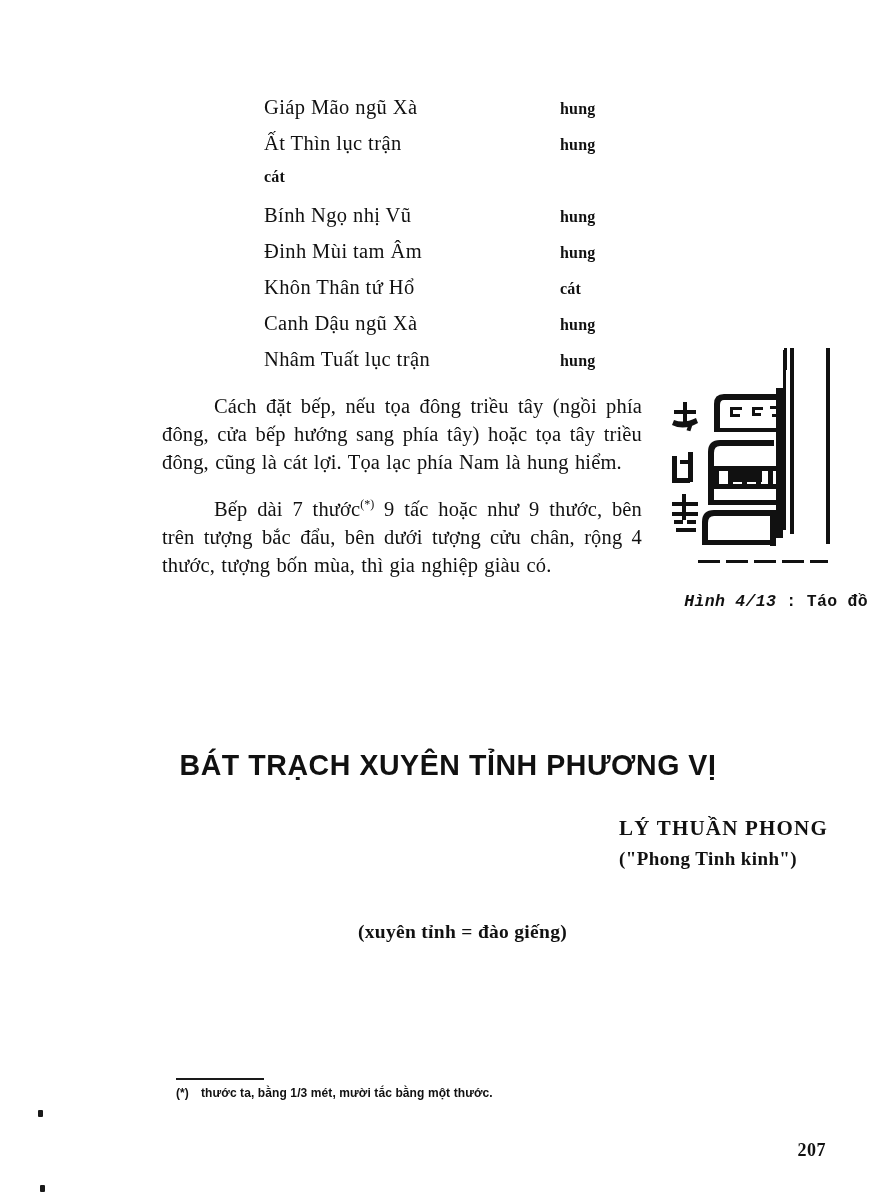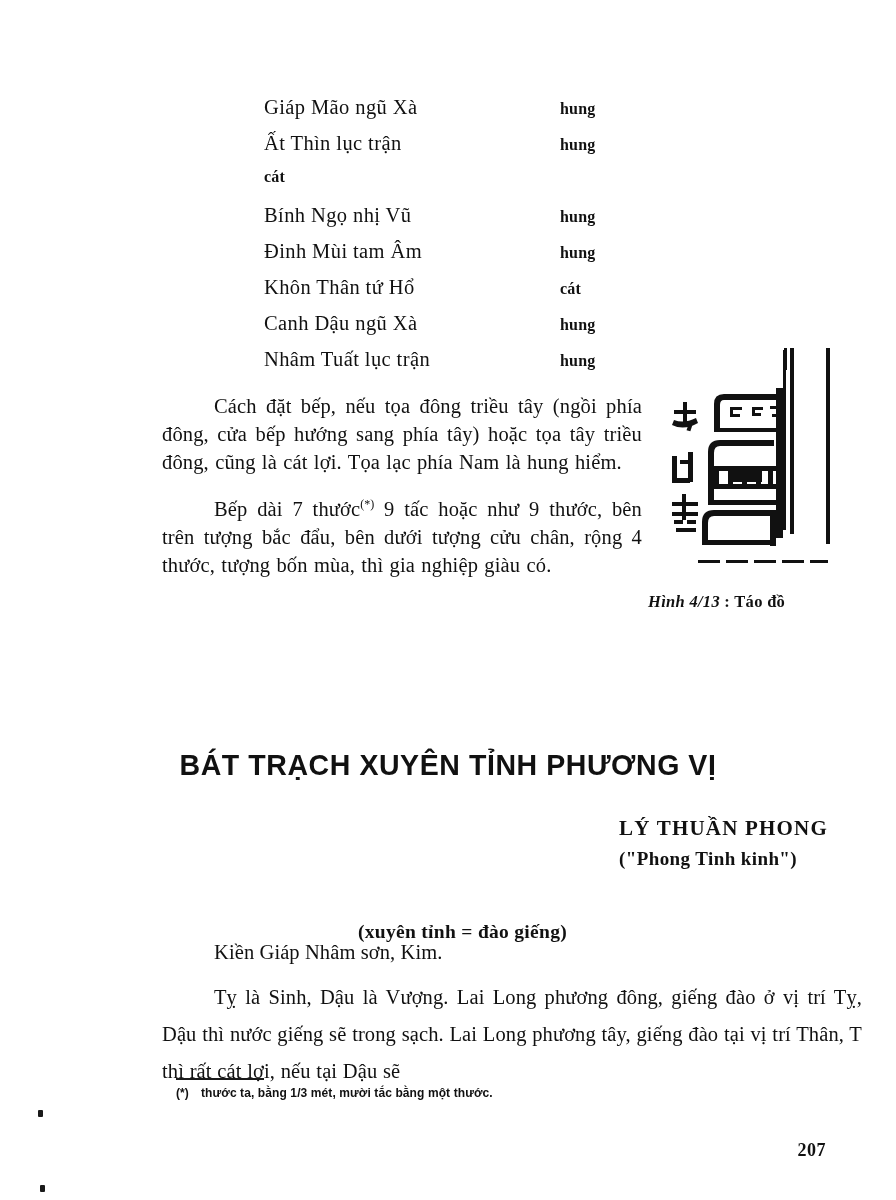--- a/index.html
+++ b/index.html
@@ -92,26 +92,27 @@
   }
   .figure-art {
     width: 200px;
     height: 240px;
     display: block;
     margin-left: 10px;
   }
   .figure-caption {
     margin-top: 8px;
     margin-left: 0px;
-    font-family: Liberation Serif, serif;
+    font-family: Liberation Mono, monospace;
     font-size: 16.5px;
     font-weight: 700;
     font-style: italic;
     letter-spacing: 0.3px;
     white-space: nowrap;
+    text-align: right;
   }
   .figure-caption .cap-label { font-style: italic; }
   .figure-caption .cap-sep { font-style: normal; font-weight: 700; }
   .figure-caption .cap-text { font-style: normal; font-weight: 700; }
 
   
   .section-title {
     position: absolute;
     left: 0;
     right: 0;
@@ -330,24 +331,20 @@
 
   <div class="section-title">BÁT TRẠCH XUYÊN TỈNH PHƯƠNG VỊ</div>
 
   <div class="author-block">
     <div class="author-name">LÝ THUẦN PHONG</div>
     <div class="author-source">("Phong Tinh kinh")</div>
   </div>
 
   <div class="gloss-line">(xuyên tỉnh = đào giếng)</div>
 
-  <div class="lower-col">
-    <p class="lower-line">Kiền Giáp Nhâm sơn, Kim.</p>
-    <p class="lower-para">Tỵ là Sinh, Dậu là Vượng. Lai Long phương đông, giếng đào ở vị trí Tỵ, Dậu thì nước giếng sẽ trong sạch. Lai Long phương tây, giếng đào tại vị trí Thân, T  thì rất cát lợi, nếu tại Dậu sẽ</p>
-  </div>
 
   <div class="footnote-rule"></div>
   <div class="footnote">
     <span class="fn-mark">(*)</span><span>thước ta, bằng 1/3 mét, mười tắc bằng một thước.</span>
   </div>
 
   <div class="page-number">207</div>
 
 </div>
 

